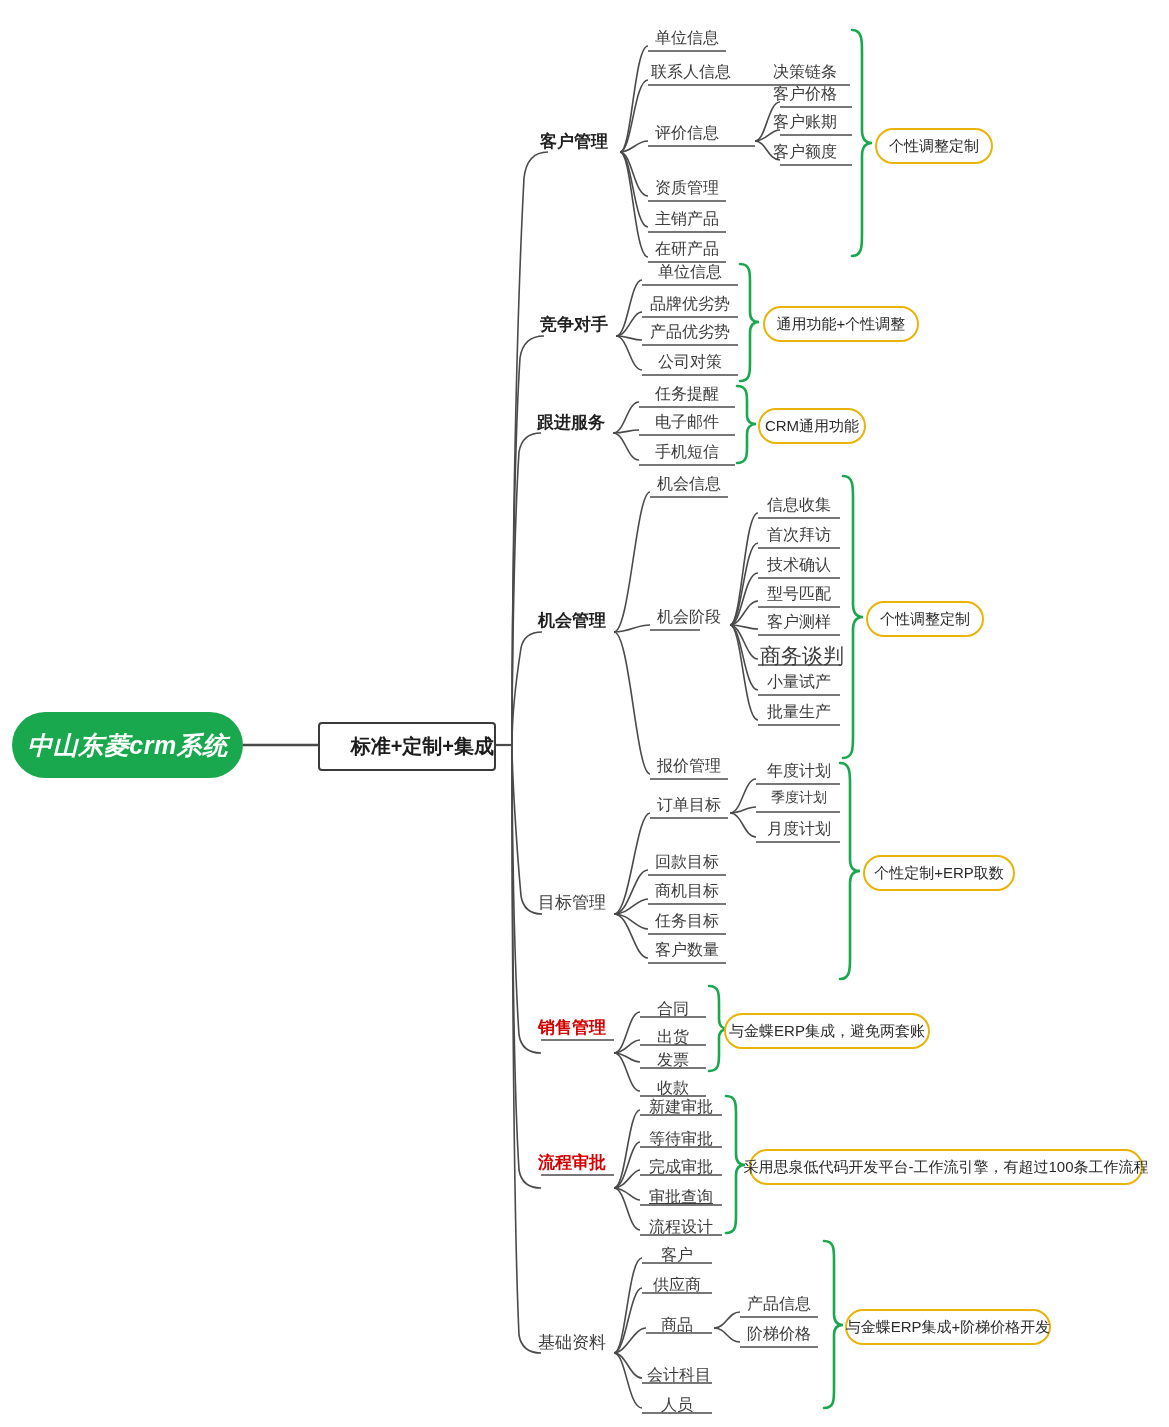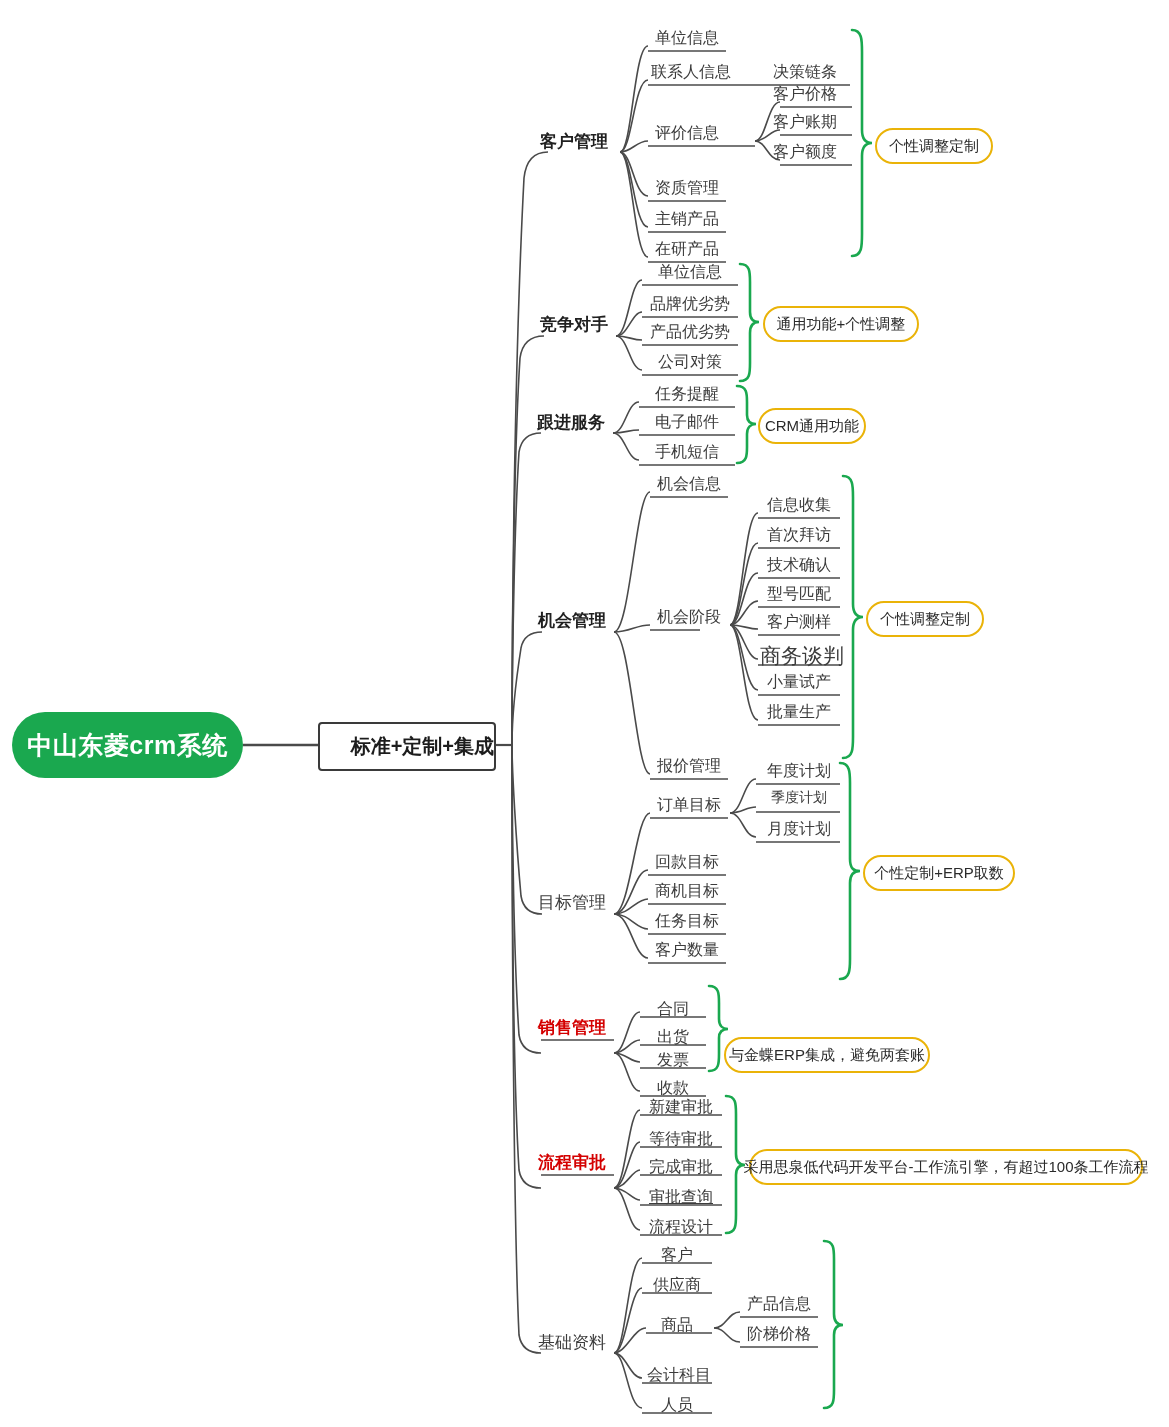--- a/index.html
+++ b/index.html
@@ -4,21 +4,21 @@
 <style>
   html,body{margin:0;padding:0;background:#ffffff;}
   body{font-family:"Liberation Sans","DejaVu Sans",sans-serif;}
   #map{position:relative;width:1169px;height:1427px;background:#fff;overflow:hidden;}
   #wires{position:absolute;left:0;top:0;width:1169px;height:1427px;pointer-events:none;}
 
   
   .root-node{
     position:absolute;background:#1aa84f;color:#fff;border-radius:34px;
     display:flex;align-items:center;justify-content:center;
-    font-weight:bold;letter-spacing:.5px;
+    font-weight:bold;letter-spacing:.5px;font-style:italic;
   }
   
   .std-box{
     position:absolute;background:#fff;border:2px solid #3a3a3a;border-radius:4px;
     display:flex;align-items:center;justify-content:flex-end;
     font-weight:bold;color:#1c1c1c;
   }
   
   .l1{
     position:absolute;font-weight:bold;color:#202020;white-space:nowrap;
@@ -337,20 +337,23 @@
     </div>
   <div class="note" style="left:758px;top:408px;width:104px;height:32px;font-size:15px;">
     <span>CRM通用功能</span>
     </div>
   <div class="note" style="left:866px;top:601px;width:114px;height:32px;font-size:15px;">
     <span>个性调整定制</span>
     </div>
   <div class="note" style="left:863px;top:855px;width:148px;height:32px;font-size:15px;">
     <span>个性定制+ERP取数</span>
     </div>
-  <div class="note" style="left:724px;top:1013px;width:202px;height:32px;font-size:15px;margin-top:24px;">
+  <div class="note" style="left:724px;top:1013px;width:202px;height:32px;font-size:15px;">
     <span>与金蝶ERP集成，避免两套账</span>
     </div>
   <div class="note" style="left:749px;top:1149px;width:390px;height:32px;font-size:15px;">
     <span>采用思泉低代码开发平台-工作流引擎，有超过100条工作流程</span>
     </div>
+  <div class="note" style="left:845px;top:1309px;width:202px;height:32px;font-size:15px;">
+    <span>与金蝶ERP集成+阶梯价格开发</span>
+    </div>
 
 </div>
 
 </body></html>

